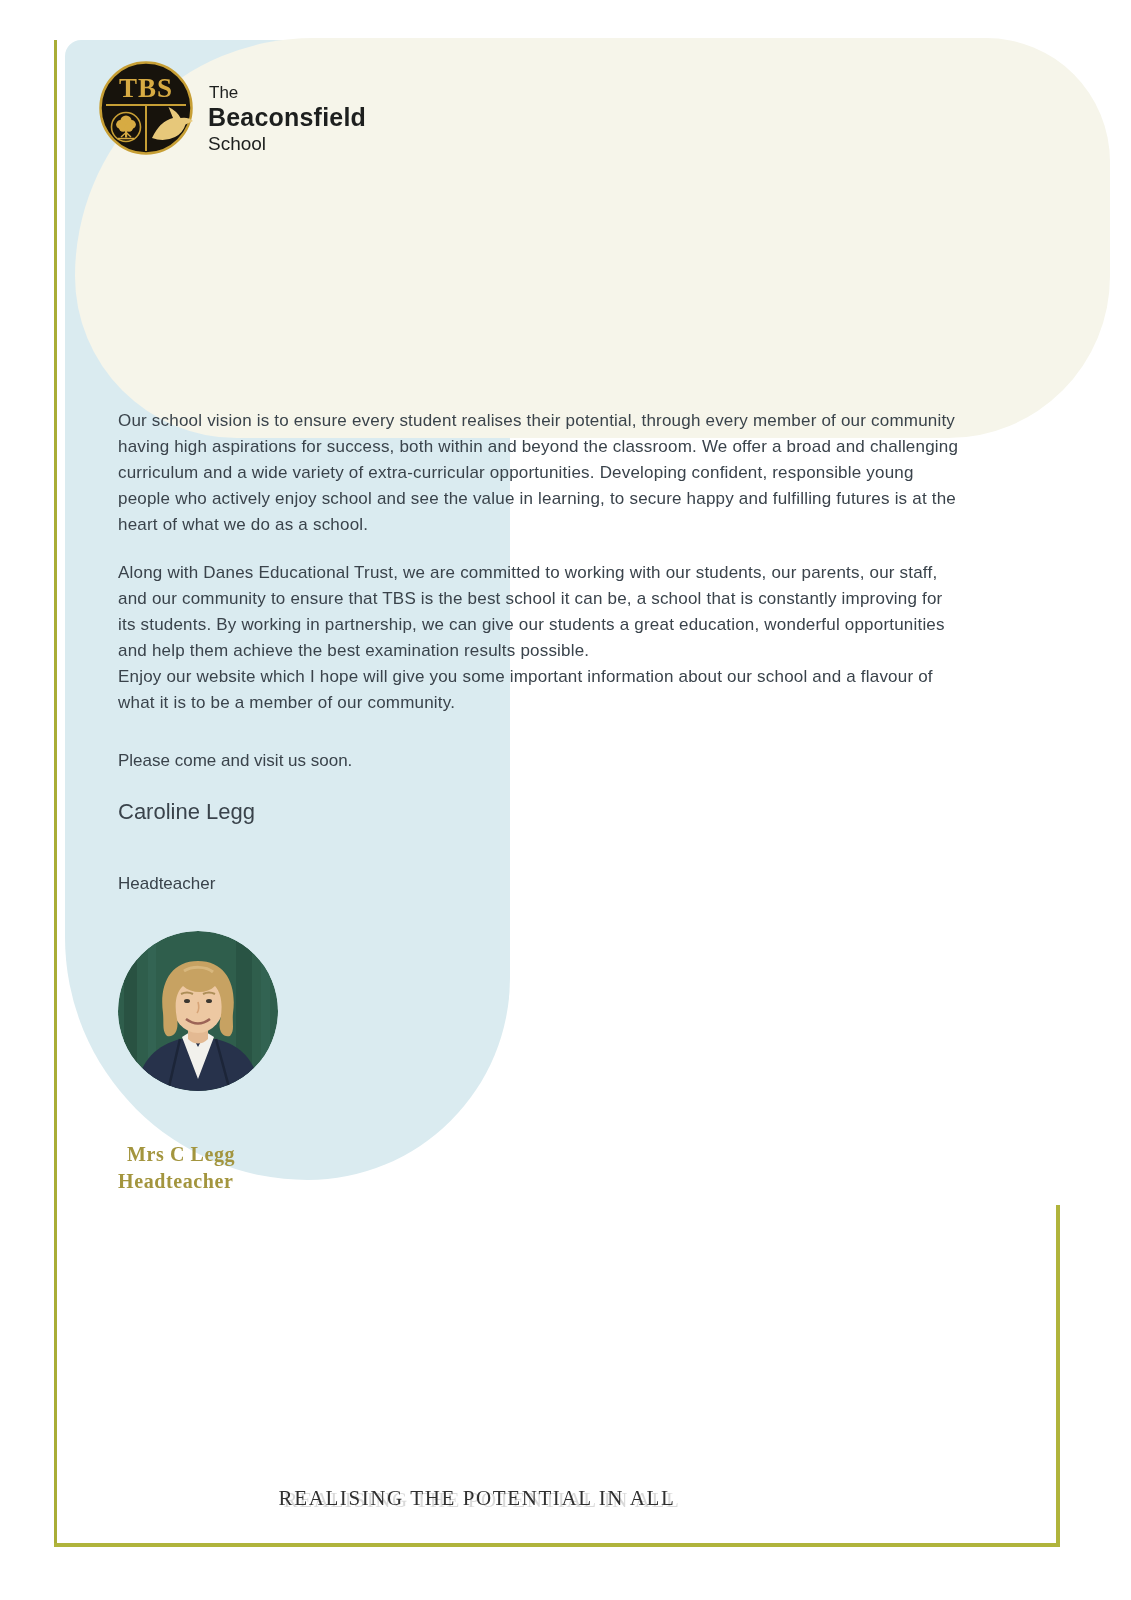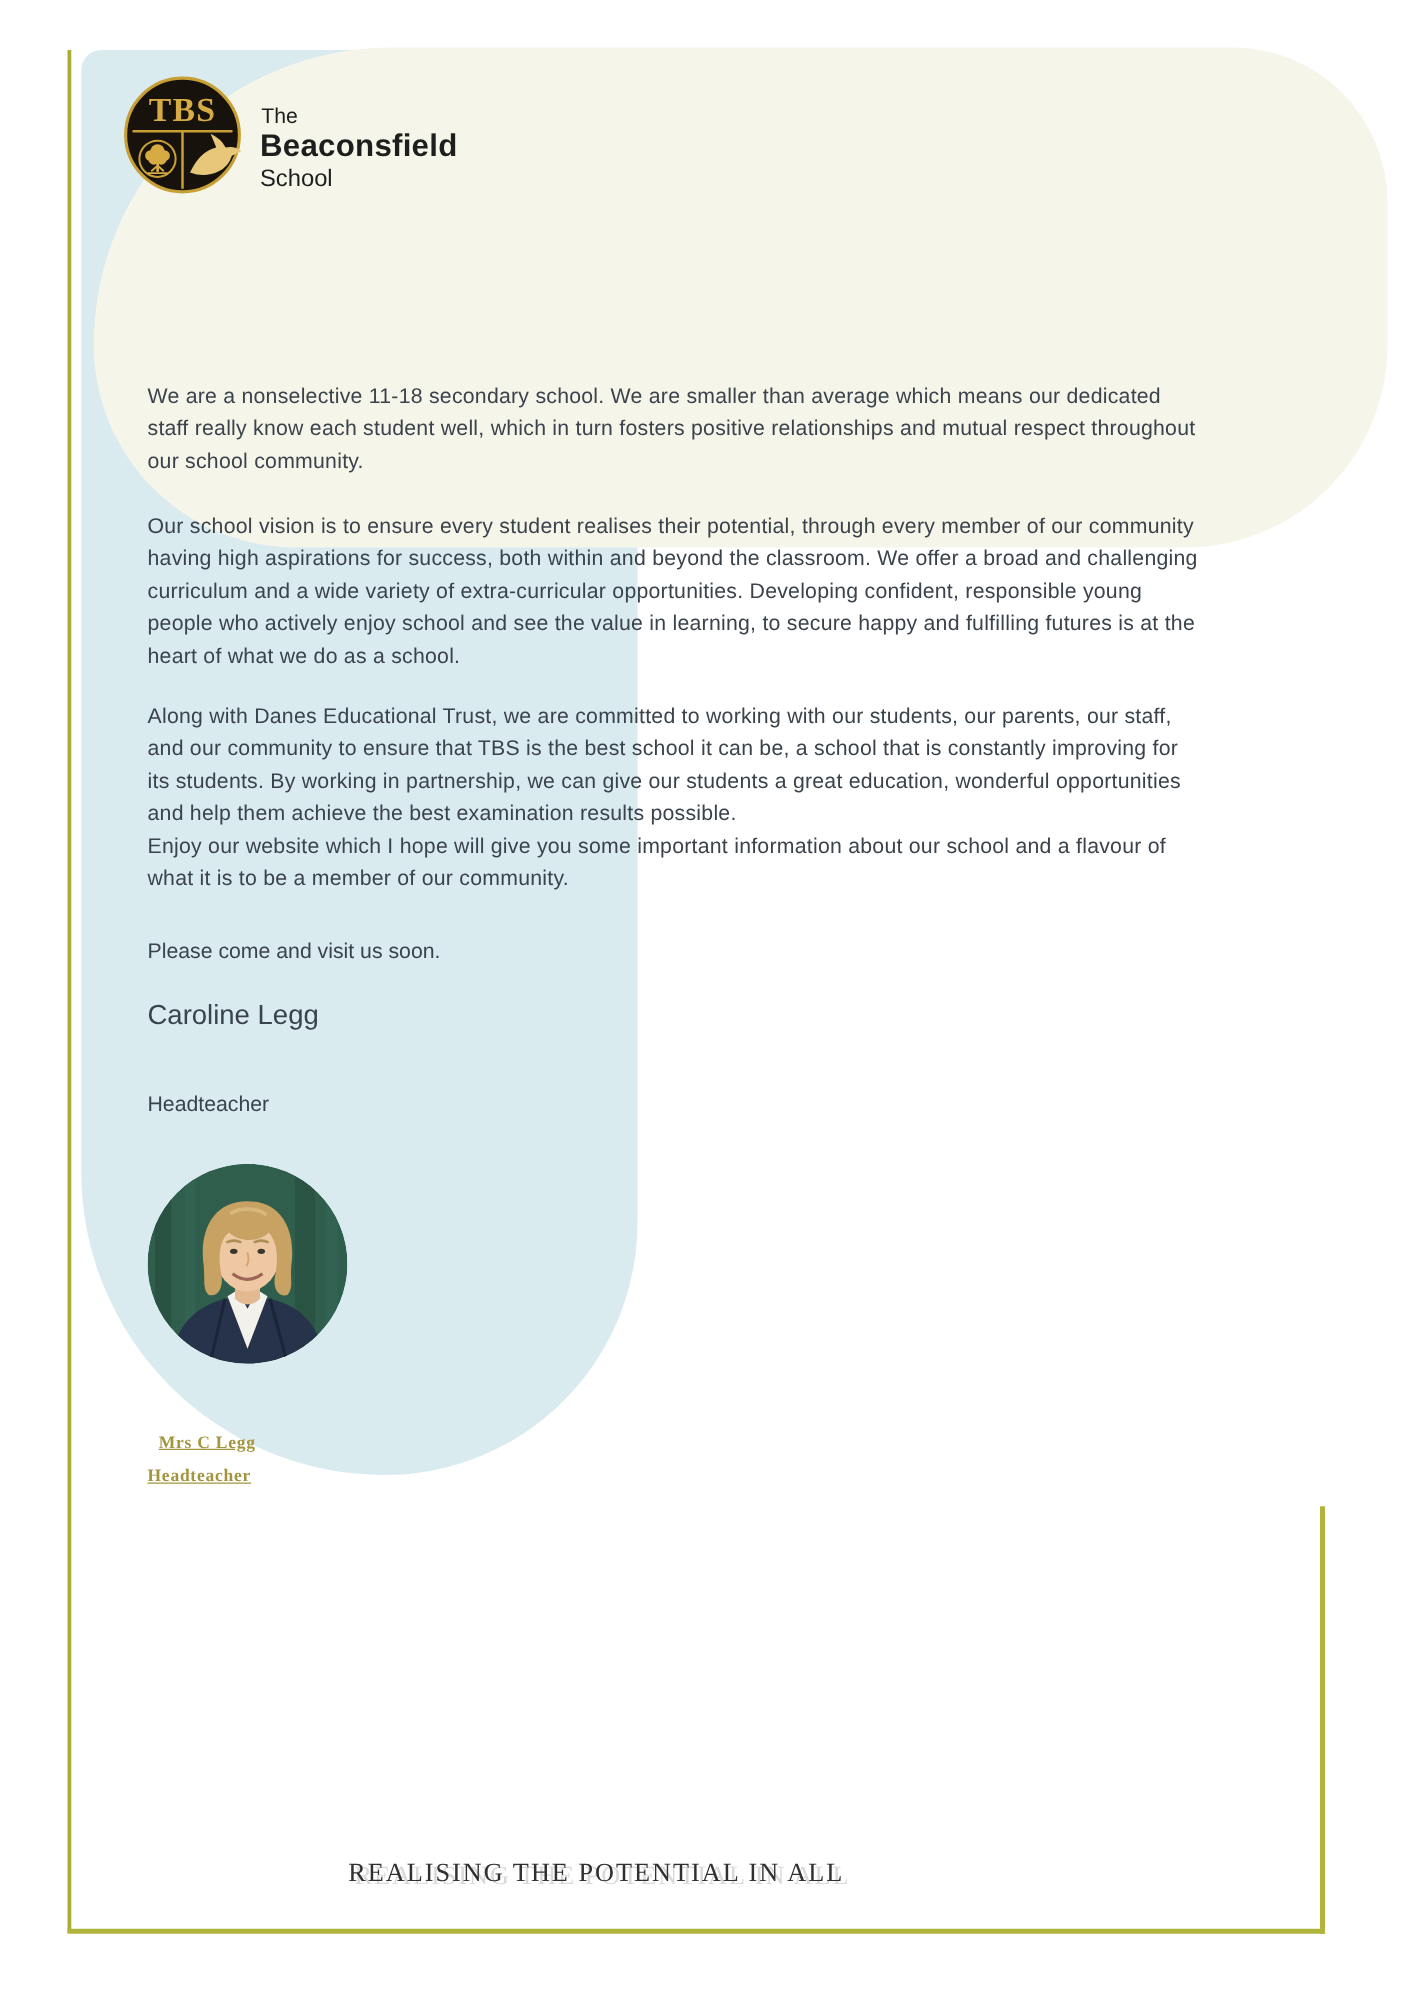--- a/index.html
+++ b/index.html
@@ -38,21 +38,21 @@
   #p1{top:304px;}
   #p2{top:408px;}
   #p3{top:560px;}
   .closing{position:absolute;left:118px;top:748px;font-size:17px;line-height:26px;}
   .sig-name{position:absolute;left:118px;top:799px;font-size:22px;line-height:26px;}
   .sig-role{position:absolute;left:118px;top:871px;font-size:17px;line-height:26px;}
   
   .headshot{position:absolute;left:118px;top:931px;width:160px;height:160px;border-radius:50%;
     overflow:hidden;display:block;}
   .caption{position:absolute;left:118px;top:1141px;font-family:"Liberation Serif", serif;
-    font-weight:700;font-size:14px;line-height:27px;color:#a3953e;letter-spacing:.6px;text-decoration:underline;}
+    font-weight:700;font-size:20px;line-height:27px;color:#a3953e;letter-spacing:.6px;}
   .caption .cap-name{padding-left:9px;}
   
   .tagline{
     position:absolute;left:0;top:1486px;width:954px;text-align:center;
     font-family:"Liberation Serif", serif;font-size:21px;letter-spacing:1.6px;color:#303030;
     text-shadow:5px 2px 0 rgba(130,130,130,0.30);
   }
 </style>
 </head>
 <body>
@@ -91,21 +91,20 @@
         </g>
       </svg>
       <div class="logo-name">
         <div class="l1">The</div>
         <div class="l2">Beaconsfield</div>
         <div class="l3">School</div>
       </div>
     </div>
 
 
-    <p class="para" id="p1">We are a nonselective 11-18 secondary school. We are smaller than average which means our dedicated staff really know each student well, which in turn fosters positive relationships and mutual respect throughout our school community.</p>
     <p class="para" id="p2">Our school vision is to ensure every student realises their potential, through every member of our community having high aspirations for success, both within and beyond the classroom. We offer a broad and challenging curriculum and a wide variety of extra-curricular opportunities. Developing confident, responsible young people who actively enjoy school and see the value in learning, to secure happy and fulfilling futures is at the heart of what we do as a school.</p>
     <p class="para" id="p3">Along with Danes Educational Trust, we are committed to working with our students, our parents, our staff, and our community to ensure that TBS is the best school it can be, a school that is constantly improving for its students. By working in partnership, we can give our students a great education, wonderful opportunities and help them achieve the best examination results possible.
 Enjoy our website which I hope will give you some important information about our school and a flavour of what it is to be a member of our community.</p>
 
     <div class="closing">Please come and visit us soon.</div>
     <div class="sig-name">Caroline Legg</div>
     <div class="sig-role">Headteacher</div>
 
     <svg class="headshot" viewBox="0 0 160 160">
       <defs>

